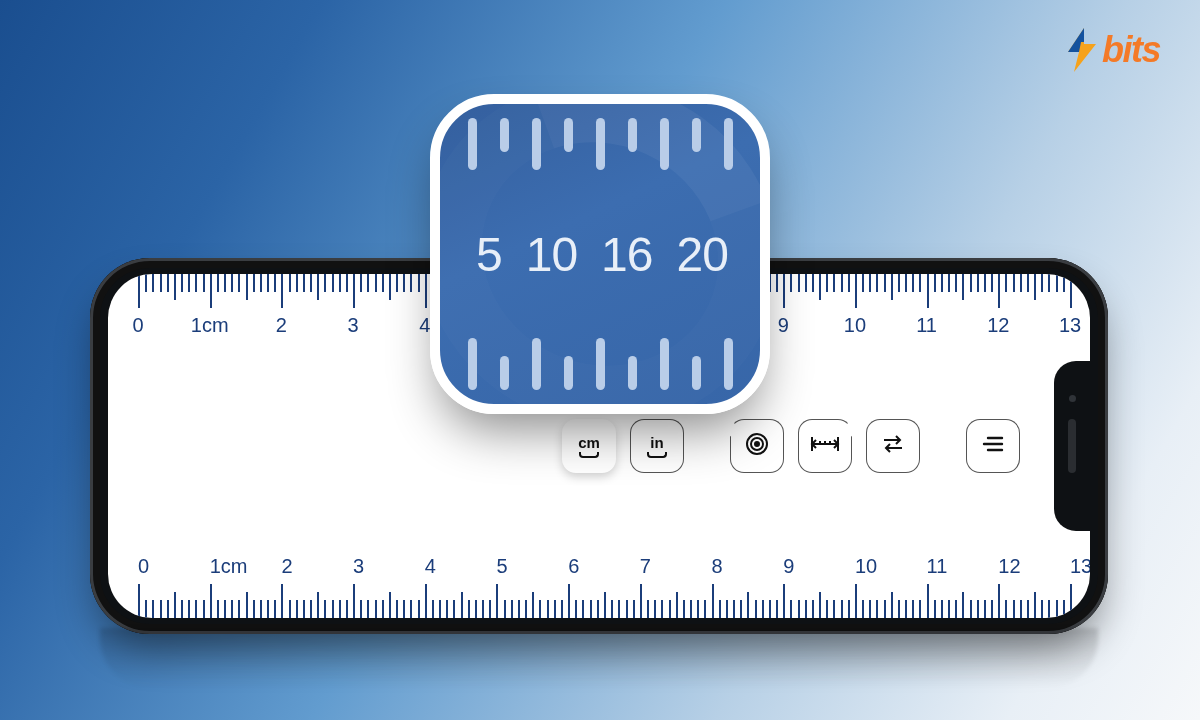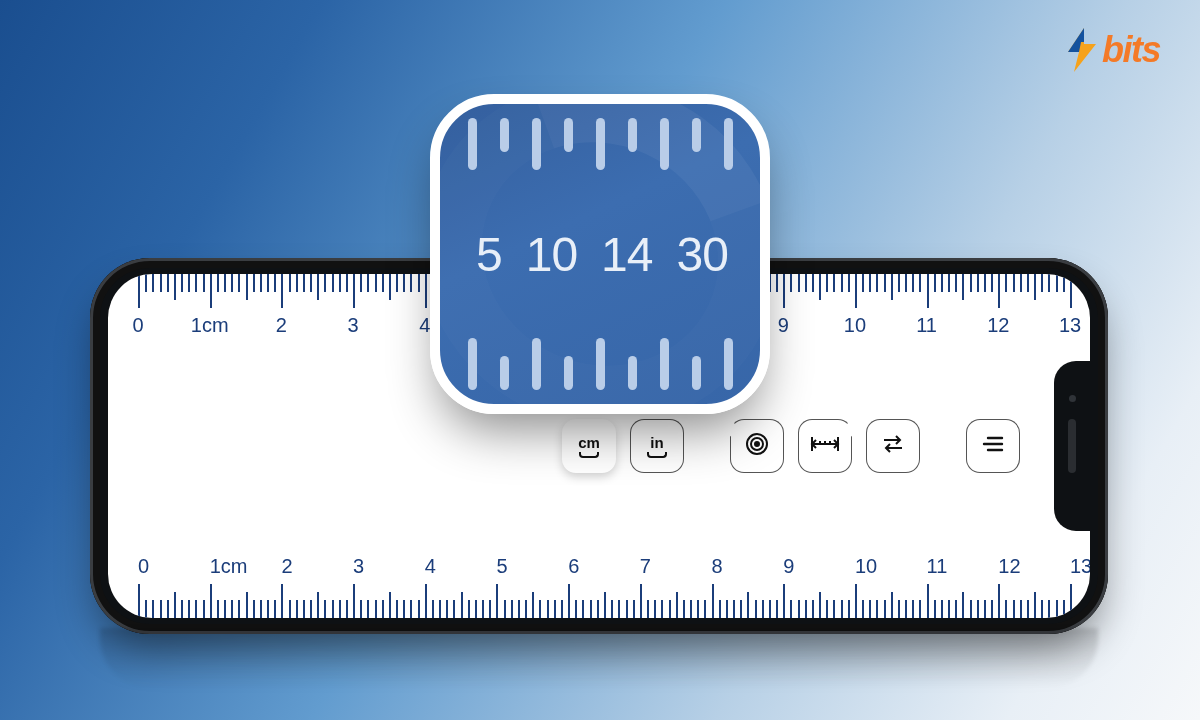--- a/index.html
+++ b/index.html
@@ -484,22 +484,22 @@
         <div class="ai-tick sm"></div>
         <div class="ai-tick big"></div>
         <div class="ai-tick sm"></div>
         <div class="ai-tick big"></div>
         <div class="ai-tick sm"></div>
         <div class="ai-tick big"></div>
       </div>
     <div class="ai-nums">
       <span>5</span>
       <span>10</span>
-      <span>14</span>
-      <span>30</span>
+      <span>16</span>
+      <span>20</span>
     </div>
     <div class="ai-row ai-bot" id="ai-bot">
         <div class="ai-tick big"></div>
         <div class="ai-tick sm"></div>
         <div class="ai-tick big"></div>
         <div class="ai-tick sm"></div>
         <div class="ai-tick big"></div>
         <div class="ai-tick sm"></div>
         <div class="ai-tick big"></div>
         <div class="ai-tick sm"></div>

